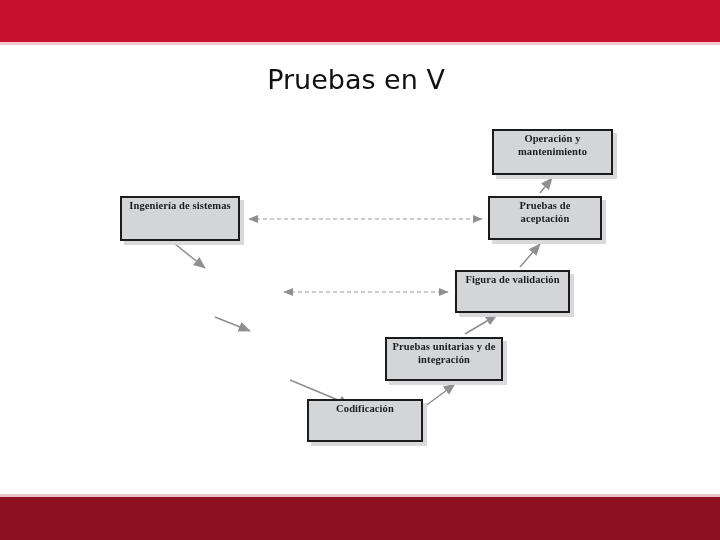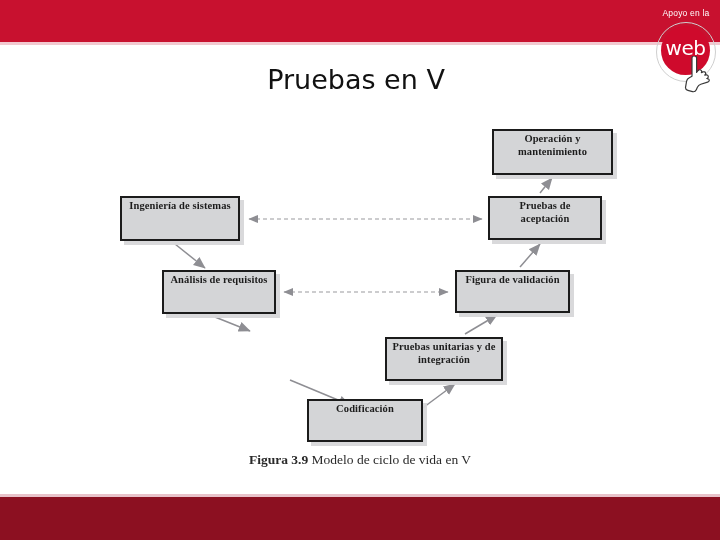--- a/index.html
+++ b/index.html
@@ -131,36 +131,20 @@
   .fig-caption b { font-weight: bold; }
 </style>
 </head>
 <body>
 
 <div id="slide">
 
   <div class="top-bar"></div>
   <div class="top-bar-shadow"></div>
 
-  <div class="logo">
-    <div class="logo-tagline">Apoyo en la</div>
-    <div class="logo-ring"></div>
-    <div class="logo-circle"></div>
-    <div class="logo-word">web</div>
-    <svg class="logo-hand" width="28" height="40" viewBox="0 0 28 40">
-      <path d="M8 2 C8 0.6 9.2 0 10.3 0 C11.5 0 12.6 0.7 12.6 2.1 L12.6 16.5
-               L14.2 14.5 C15 13.6 16.4 13.5 17.2 14.3 C17.9 15 17.9 15.8 17.4 16.6
-               L19 15.9 C20.1 15.5 21.3 16 21.6 17 C21.9 17.9 21.5 18.6 20.8 19.1
-               L22.3 18.9 C23.4 18.8 24.3 19.6 24.3 20.7 C24.3 21.6 23.7 22.3 22.8 22.5
-               L24 22.8 C24.9 23.1 25.4 24 25.1 24.9 C24.9 25.6 24.3 26 23.6 26.2
-               L16.8 28.3 C15.2 28.8 14.1 29.8 13.4 31.3 L12.3 33.7
-               C11.6 35.2 10.1 36 8.5 35.6 L3.9 34.4 C2.3 34 1.3 32.5 1.6 30.9
-               L2.6 25.2 C2.9 23.6 3.9 22.4 5.3 21.7 L8 20.3 Z" fill="#ffffff" stroke="#3a3a3a" stroke-width="1.2" stroke-linejoin="round"></path>
-    </svg>
-  </div>
 
   <div class="slide-title">Pruebas en V</div>
 
   <div class="diagram">
 
     <svg width="720" height="380">
       <defs>
         <marker id="ah" markerWidth="9" markerHeight="9" refX="7.5" refY="4" orient="auto">
           <path d="M0,0.6 L8,4 L0,7.4 Z" fill="#8e8e93"></path>
         </marker>
@@ -185,42 +169,35 @@
 
       <g stroke="#9a9a9e" stroke-width="1.2" fill="none" stroke-dasharray="4,3">
         <path d="M249,109 L482,109" marker-end="url(#ahs)" marker-start="url(#ahr)"></path>
         <path d="M284,182 L448,182" marker-end="url(#ahs)" marker-start="url(#ahr)"></path>
       </g>
     </svg>
 
     <div class="node" style="left:120px; top:86px;  width:120px; height:45px;">
       <span>Ingeniería de sistemas</span>
     </div>
-    <div class="node" style="left:162px; top:160px; width:114px; height:44px;">
-      <span>Análisis de requisitos</span>
-    </div>
     <div class="node" style="left:385px; top:227px; width:118px; height:44px;">
       <span>Pruebas unitarias y de integración</span>
     </div>
     <div class="node" style="left:307px; top:289px; width:116px; height:43px;">
       <span>Codificación</span>
     </div>
     <div class="node" style="left:455px; top:160px; width:115px; height:43px;">
       <span>Figura de validación</span>
     </div>
     <div class="node" style="left:488px; top:86px;  width:114px; height:44px;">
       <span>Pruebas de aceptación</span>
     </div>
     <div class="node" style="left:492px; top:19px;  width:121px; height:46px;">
       <span>Operación y mantenimiento</span>
     </div>
 
   </div>
 
-  <div class="fig-caption">
-    <b>Figura 3.9</b>
-    <span>Modelo de ciclo de vida en V</span>
-  </div>
 
   <div class="bottom-bar-hl"></div>
   <div class="bottom-bar"></div>
 
 </div>
 
 </body></html>

